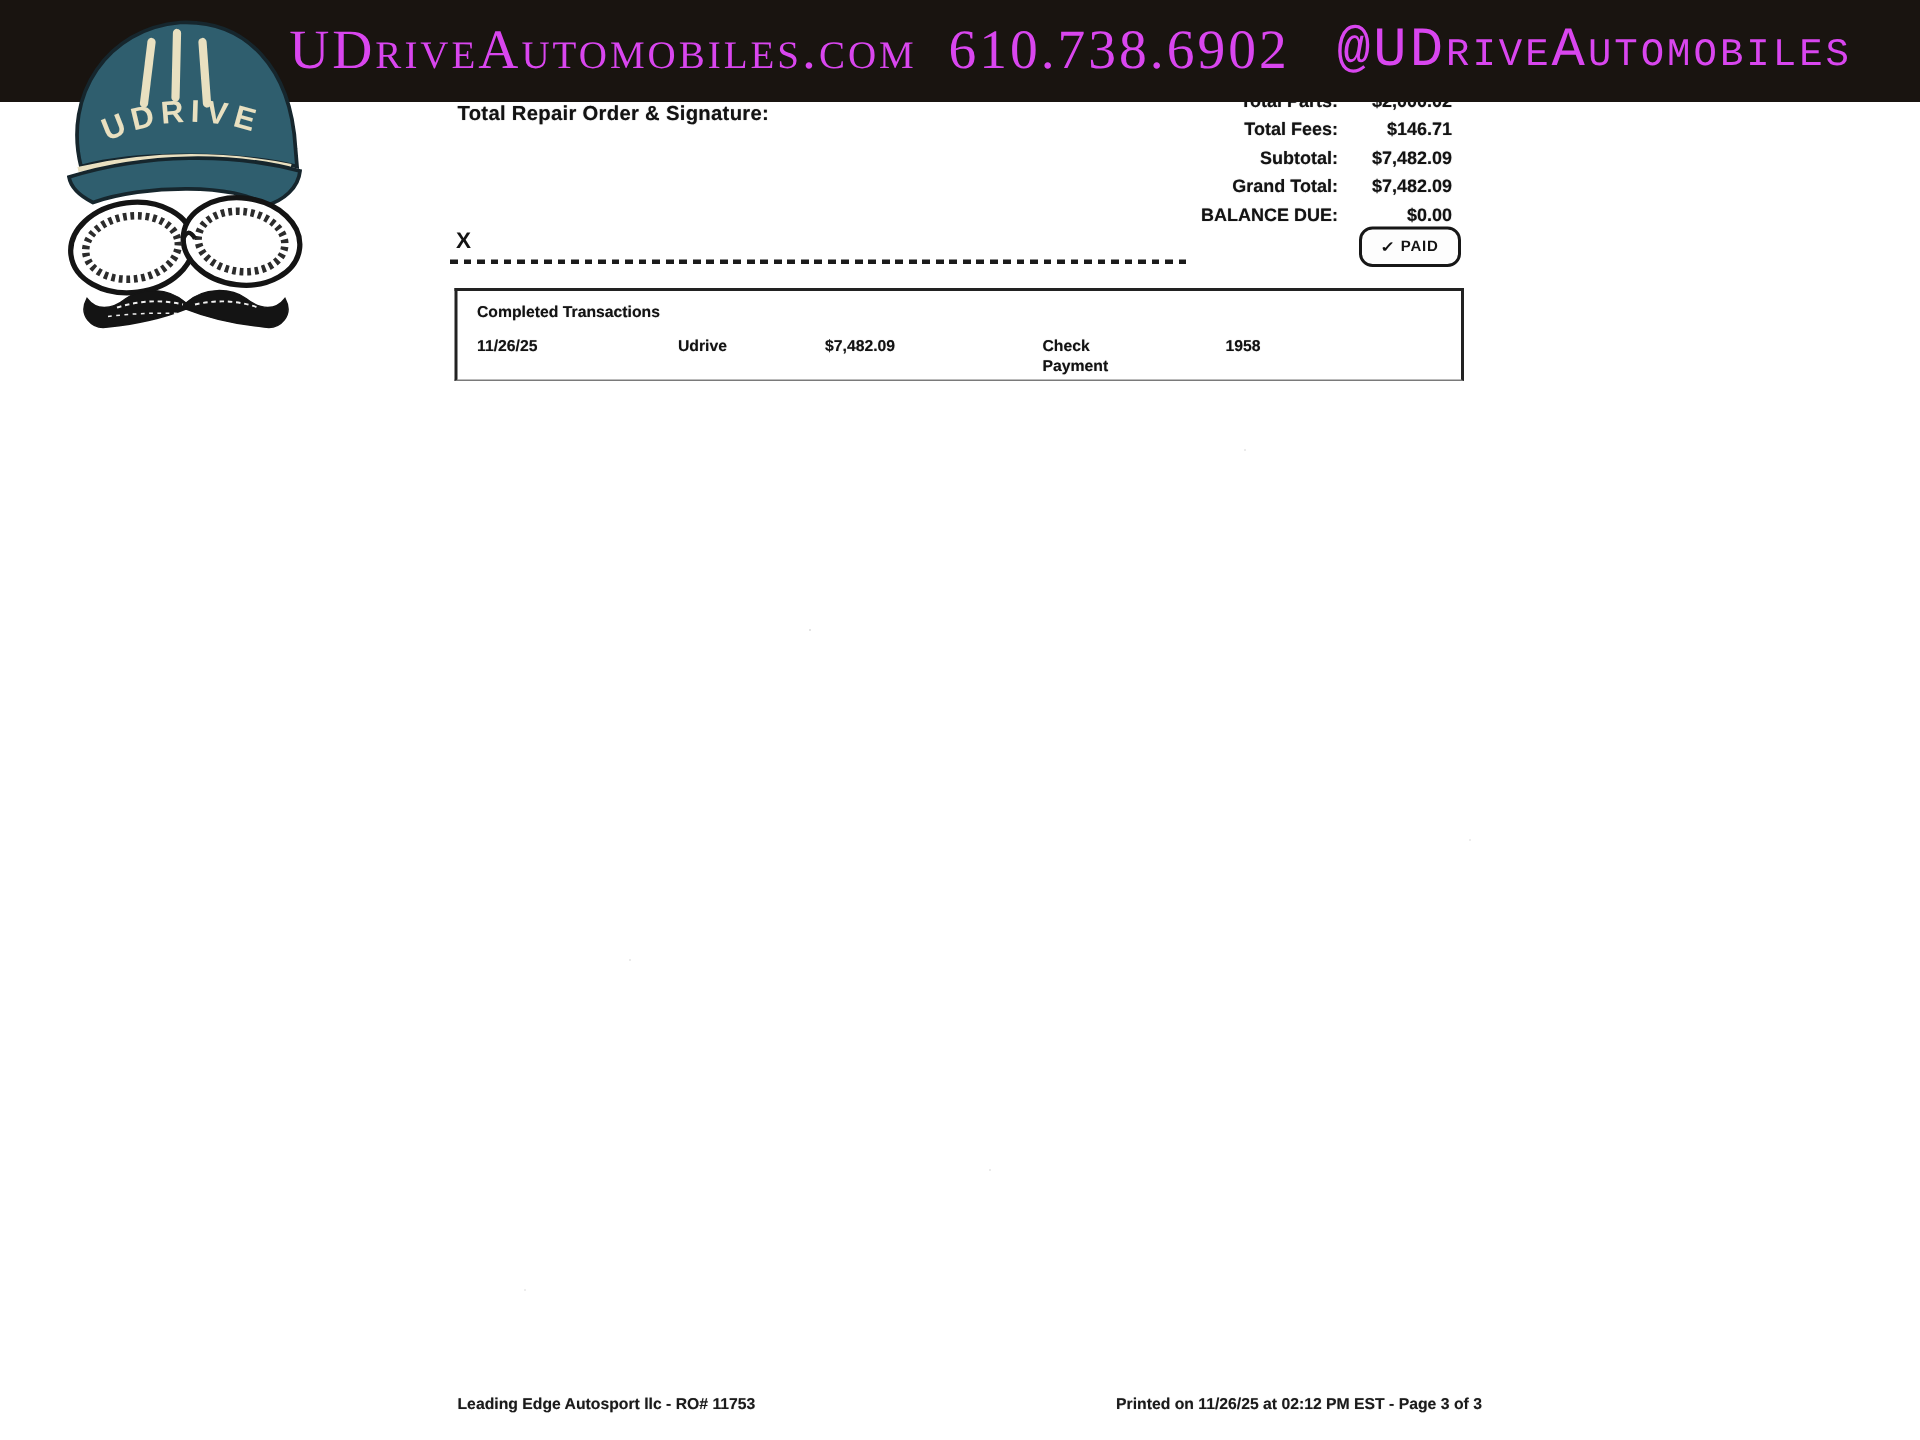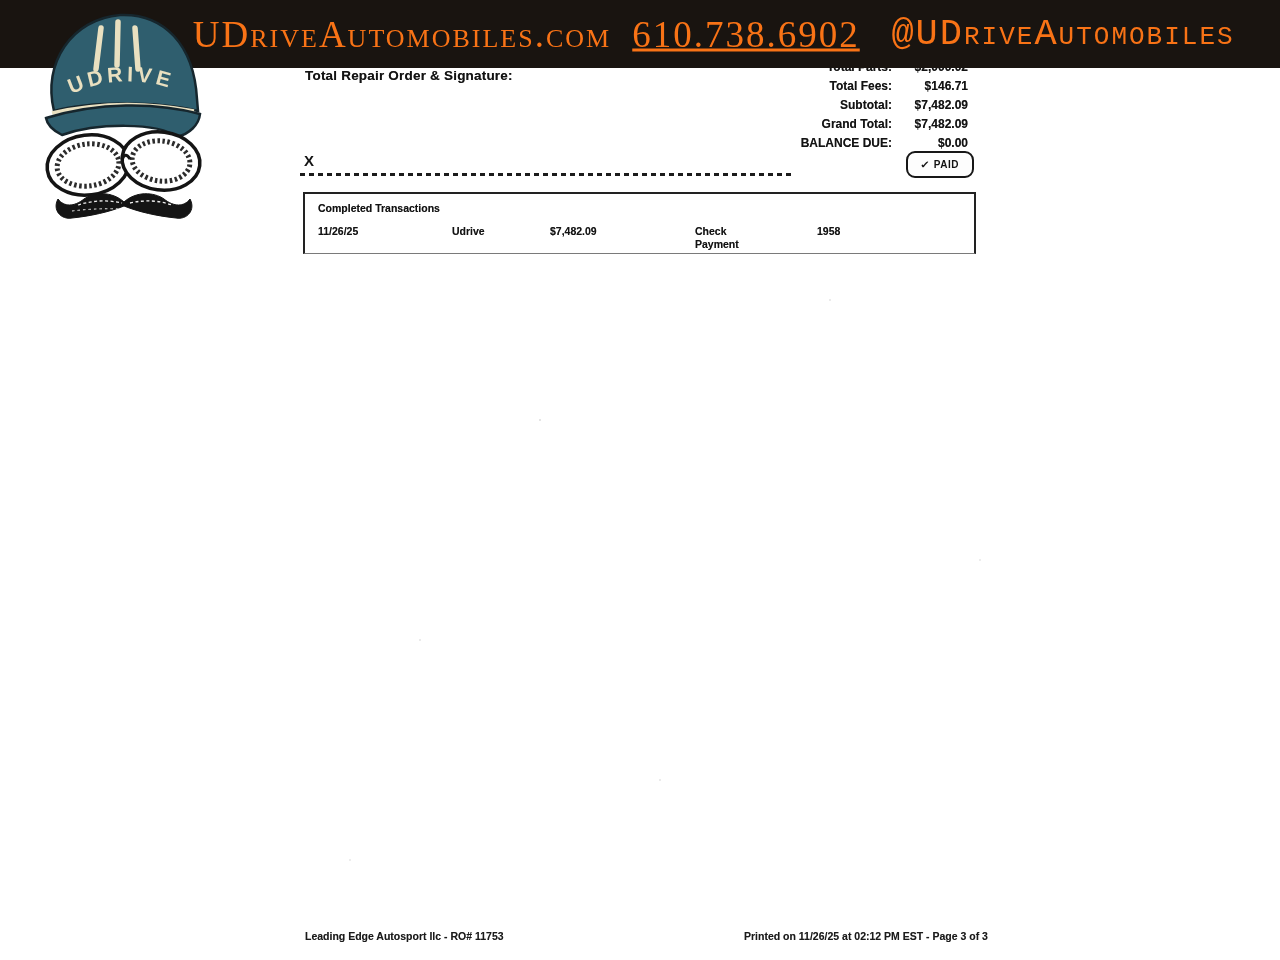--- a/index.html
+++ b/index.html
@@ -24,25 +24,25 @@
     z-index: 5;
   }
   .banner-item {
     position: absolute;
     top: 50%;
     transform: translate(-50%, -50%);
     font-family: "Liberation Serif", serif;
     font-variant: small-caps;
     font-size: 37px;
     letter-spacing: 2px;
-    color: #f97316;
+    color: #d946ef;
     white-space: nowrap;
   }
   .banner-site   { left: 402px; }
-  .banner-phone  { left: 746px; font-variant: normal; text-decoration: underline; }
+  .banner-phone  { left: 746px; font-variant: normal; }
   .banner-social { left: 1063px; font-family: Liberation Mono, monospace; }
 
   
   .logo {
     position: absolute;
     left: 38px; top: 5px;
     width: 172px; height: 226px;
     z-index: 6;
   }
 

